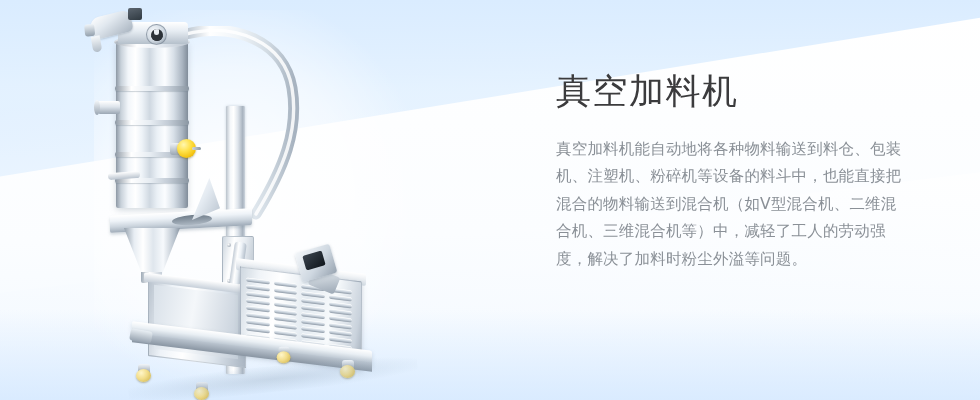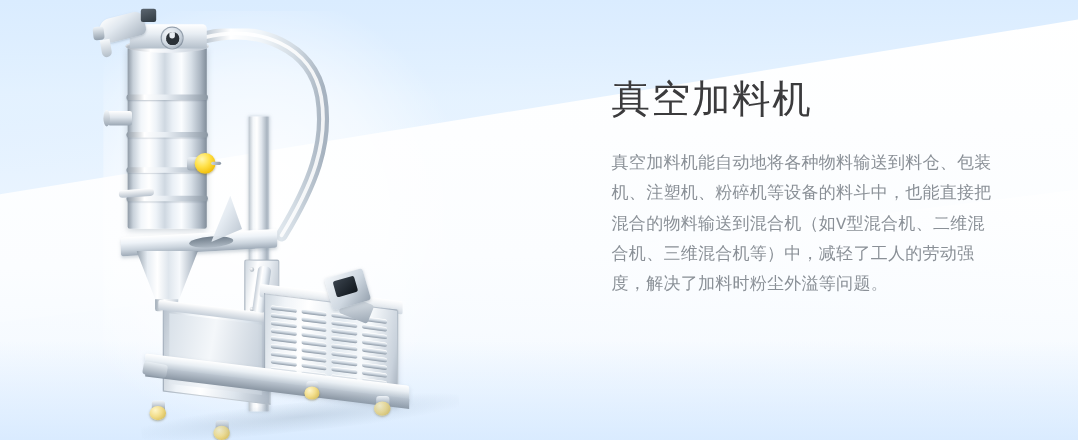--- a/index.html
+++ b/index.html
@@ -353,21 +353,20 @@
     position:absolute;left:0;top:46px;
     font-size:35px;line-height:44px;color:#3b3b3d;
     letter-spacing:1.5px;font-weight:400;
     text-shadow:0 1px 0 rgba(255,255,255,.7);
     white-space:nowrap;
   }
   .desc{
     position:absolute;left:0;top:120px;width:352px;
     font-size:15.5px;line-height:27.6px;color:#8a9097;
     letter-spacing:.2px;
-    font-family:Liberation Mono, monospace;
   }
   .cta{
     position:absolute;left:210px;top:305px;width:114px;height:43px;
     border:0;cursor:pointer;
     border-radius:9px;
     background:linear-gradient(180deg,#3a5f93 0%,#32527f 48%,#2c4a76 100%);
     color:#f2f5fa;font-size:17px;letter-spacing:2px;
     font-family:"DejaVu Sans","Liberation Sans",sans-serif;
     box-shadow:0 3px 6px rgba(60,85,125,.35),inset 0 1px 0 rgba(255,255,255,.18);
     display:flex;align-items:center;justify-content:center;

